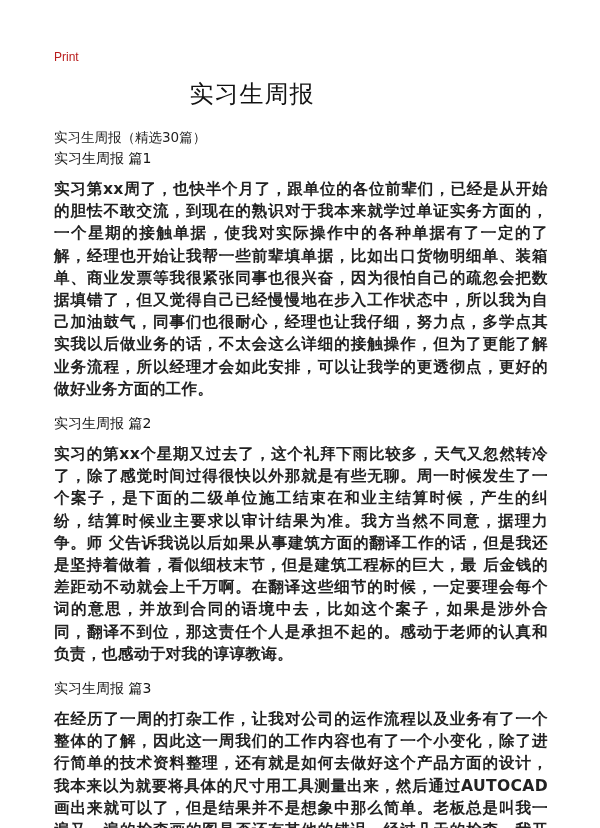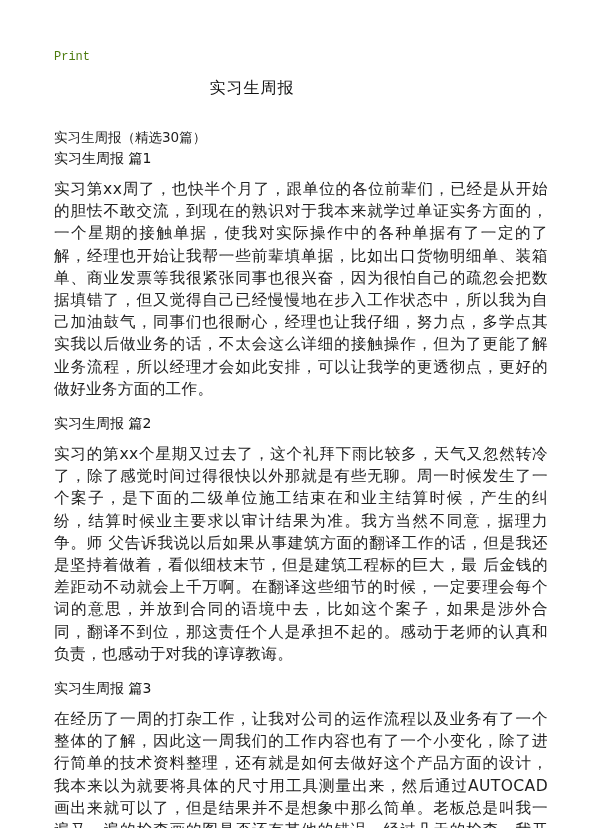--- a/index.html
+++ b/index.html
@@ -19,31 +19,31 @@
       position: absolute;
       left: 0;
       top: 0;
       width: 600px;
       height: 828px;
     }
     .print-label {
       position: absolute;
       left: 54px;
       top: 50px;
-      font-family: Liberation Mono, monospace;
+      font-family: Liberation Sans, sans-serif;
       font-size: 12px;
-      color: #4d7c0f;
+      color: #b91c1c;
     }
     .doc-title {
       position: absolute;
       left: 0;
       width: 504px;
       top: 78px;
       text-align: center;
-      font-size: 16px;
+      font-size: 24px;
       letter-spacing: 1px;
       color: #111;
       margin: 0;
       font-weight: normal;
     }
     .doc-subtitle {
       position: absolute;
       left: 54px;
       top: 129px;
       font-size: 13.5px;
@@ -64,20 +64,21 @@
       line-height: 20px;
     }
     .para {
       font-size: 15.6px;
       line-height: 22.2px;
       color: #222;
       margin: 0 0 13px 0;
       text-align: justify;
       word-break: break-all;
       letter-spacing: 0.35px;
+      font-weight: bold;
     }
   </style>
 </head>
 <body>
 
 <div class="page">
 
   <div class="print-label">Print</div>
 
   <h1 class="doc-title">实习生周报</h1>

